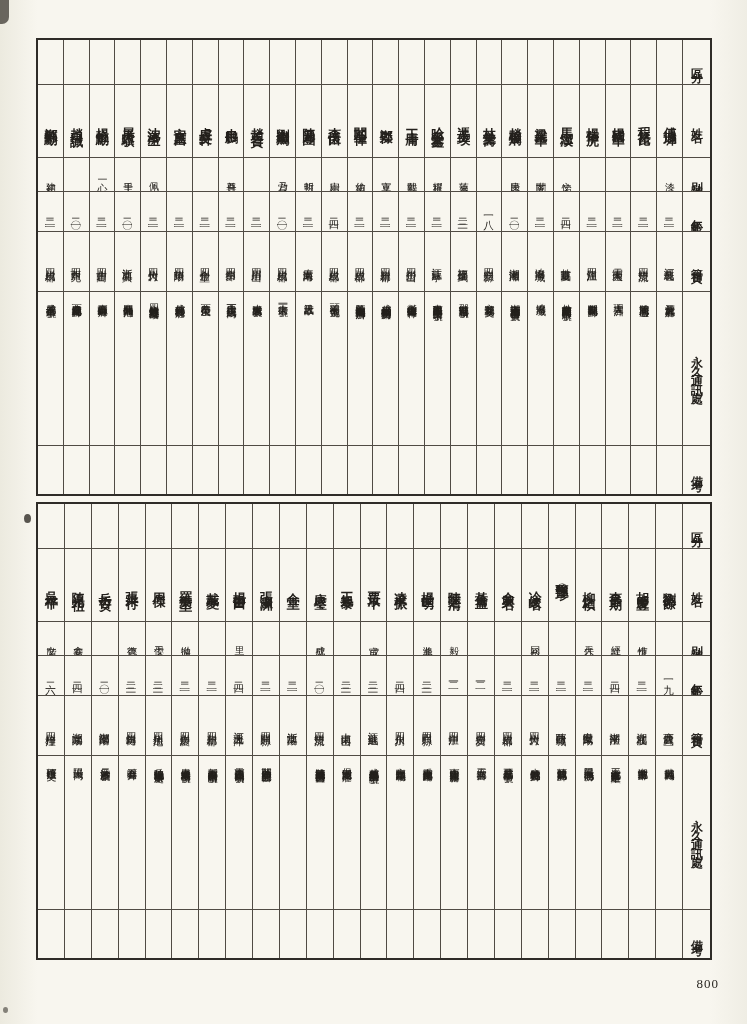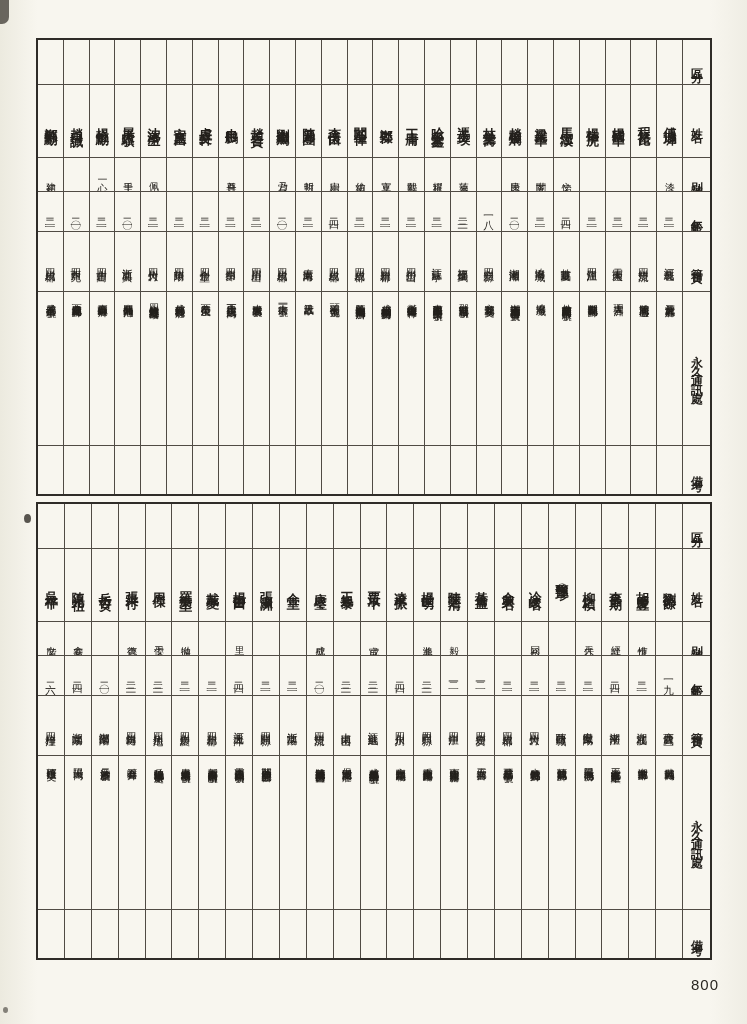--- a/index.html
+++ b/index.html
@@ -37,22 +37,22 @@
   .c-addr{
     height:154px;font-size:10px;line-height:12px;letter-spacing:0.5px;
     justify-content:flex-start;padding-top:4px;line-break:anywhere;
   }
   .c-note{flex:1 1 auto;border-bottom:none;font-size:10px;}
   .head-col .cell{font-weight:700;font-size:12px;letter-spacing:3px;}
   .head-col .c-addr{justify-content:center;letter-spacing:9px;padding-top:0;line-height:normal;}
   .head-col .c-note{letter-spacing:4px;}
   .page-num{
     position:absolute;top:976px;right:28px;
-    font-family:Liberation Sans, sans-serif;
-    font-size:15px;letter-spacing:1px;color:#2a2722;
+    font-family:Liberation Serif, serif;
+    font-size:13px;letter-spacing:1px;color:#2a2722;
   }
   .artifact{position:absolute;background:#3c3832;}
   #artifact-corner{left:0;top:0;width:9px;height:24px;border-radius:0 0 7px 0;opacity:.75;}
   #artifact-left-dot{left:24px;top:514px;width:7px;height:9px;border-radius:50%;opacity:.85;}
   #artifact-bottom-speck{left:3px;top:1007px;width:5px;height:6px;border-radius:50%;opacity:.6;}
 </style>
 </head>
 <body>
 
 <div class="artifact" id="artifact-corner"></div>

